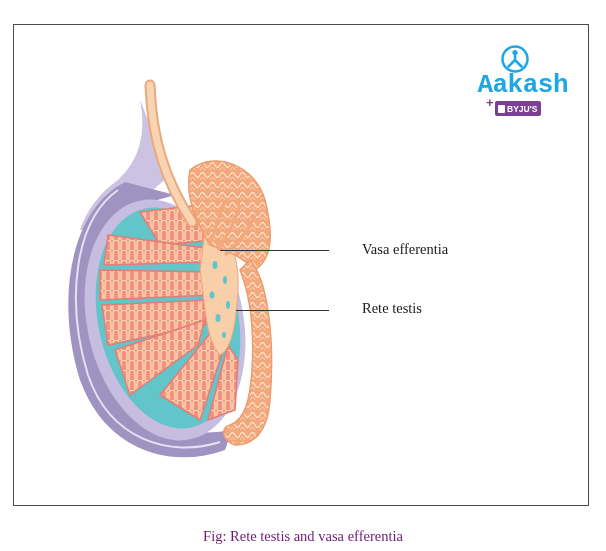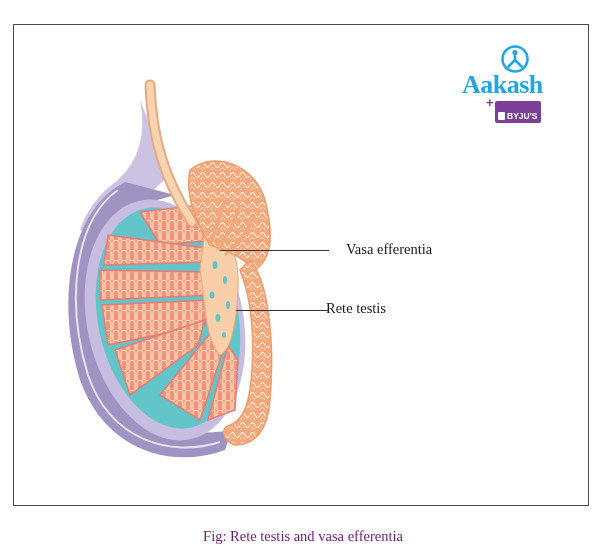--- a/index.html
+++ b/index.html
@@ -1,24 +1,24 @@
 <!DOCTYPE html>
 <html><head>
   <meta charset="utf-8">
   <style>
     html, body { margin: 0; padding: 0; background: #ffffff; }
     body { width: 606px; height: 551px; position: relative; overflow: hidden; font-family: "Liberation Serif", serif; }
     .frame { position: absolute; left: 13px; top: 24px; width: 576px; height: 482px; border: 1.5px solid #4a4a4a; box-sizing: border-box; background: #fff; }
     .illus { position: absolute; left: 0; top: 0; }
-    .label { position: absolute; font-family: "Liberation Serif", serif; font-size: 14.5px; color: #1a1a1a; white-space: nowrap; }
+    .label { position: absolute; font-family: "Liberation Serif", serif; font-size: 14.5px; color: #1a1a1a; white-space: nowrap; margin-left: 16px; }
     .leader { position: absolute; height: 1px; background: #333; }
     .caption { position: absolute; left: 0; width: 606px; top: 528px; text-align: center; font-family: "Liberation Serif", serif; font-size: 14.5px; color: #701a75; }
     .logo { position: absolute; left: 462px; top: 44px; width: 110px; height: 80px; }
-    .logo-word { position: absolute; left: 0; top: 28px; width: 106px; text-align: left; font-family: Liberation Serif, serif; font-weight: bold; font-size: 26px; color: var(--brand); letter-spacing: -0.5px; line-height: 26px; }
-    .byjus { position: absolute; left: 33px; top: 57px; height: 14px; padding: 8px 4px 0 3px; background: var(--byjus); border-radius: 2px; color: #fff; font-family: "Liberation Sans", sans-serif; font-weight: bold; font-size: 8.5px; line-height: 14px; display: flex; align-items: center; gap: 2px; }
+    .logo-word { position: absolute; left: 0; top: 28px; width: 106px; text-align: right; font-family: Liberation Mono, monospace; font-weight: bold; font-size: 26px; color: var(--brand); letter-spacing: -0.5px; line-height: 26px; }
+    .byjus { position: absolute; left: 33px; top: 57px; height: 14px; padding: 1px 4px 0 3px; background: var(--byjus); border-radius: 2px; color: #fff; font-family: "Liberation Sans", sans-serif; font-weight: bold; font-size: 8.5px; line-height: 14px; display: flex; align-items: center; gap: 2px; }
     .byjus .mark { width: 7px; height: 8px; background: #fff; border-radius: 1px; display: inline-block; }
     .plus { position: absolute; left: 24px; top: 51px; font-family: "Liberation Sans", sans-serif; font-weight: bold; font-size: 13px; color: var(--byjus); }
     .logo-icon { position: absolute; left: 38px; top: 0; }
   </style>
 </head>
 <body>
 
 <div class="frame"></div>
 
 <svg class="illus" width="606" height="551" viewBox="0 0 606 551">
@@ -75,21 +75,21 @@
     <path d="M225,255 C238,245 248,230 255,215"></path>
   </g>
 
   <path d="M250,260 C268,280 275,340 270,400 C268,430 255,445 235,445 C222,440 220,428 230,425 C245,420 250,400 252,370 C255,320 248,290 240,270 Z" fill="url(#epi)" stroke="#ef9a6b" stroke-width="1.5"></path>
 </svg>
 
 <div class="leader" style="left:220px; top:250px; width:109px;"></div>
 <div class="leader" style="left:236px; top:310px; width:93px;"></div>
 
 <div class="label" style="left:346px; top:241px;">Vasa efferentia</div>
-<div class="label" style="left:326px; top:300px;">Rete testis</div>
+<div class="label" style="left:346px; top:300px;">Rete testis</div>
 
 <div class="logo" style="--brand:#1ea7e4; --byjus:#7b3f98;">
   <svg class="logo-icon" width="30" height="30" viewBox="0 0 30 30">
     <circle cx="15" cy="15" r="12.5" fill="none" stroke="#1ea7e4" stroke-width="2.5"></circle>
     <circle cx="15" cy="8.5" r="2.6" fill="#1ea7e4"></circle>
     <path d="M15,12 L15,16 L8.5,22.5 M15,16 L21.5,22.5" fill="none" stroke="#1ea7e4" stroke-width="2.6" stroke-linecap="round" stroke-linejoin="round"></path>
   </svg>
   <div class="logo-word">Aakash</div>
   <div class="plus">+</div>
   <div class="byjus">

